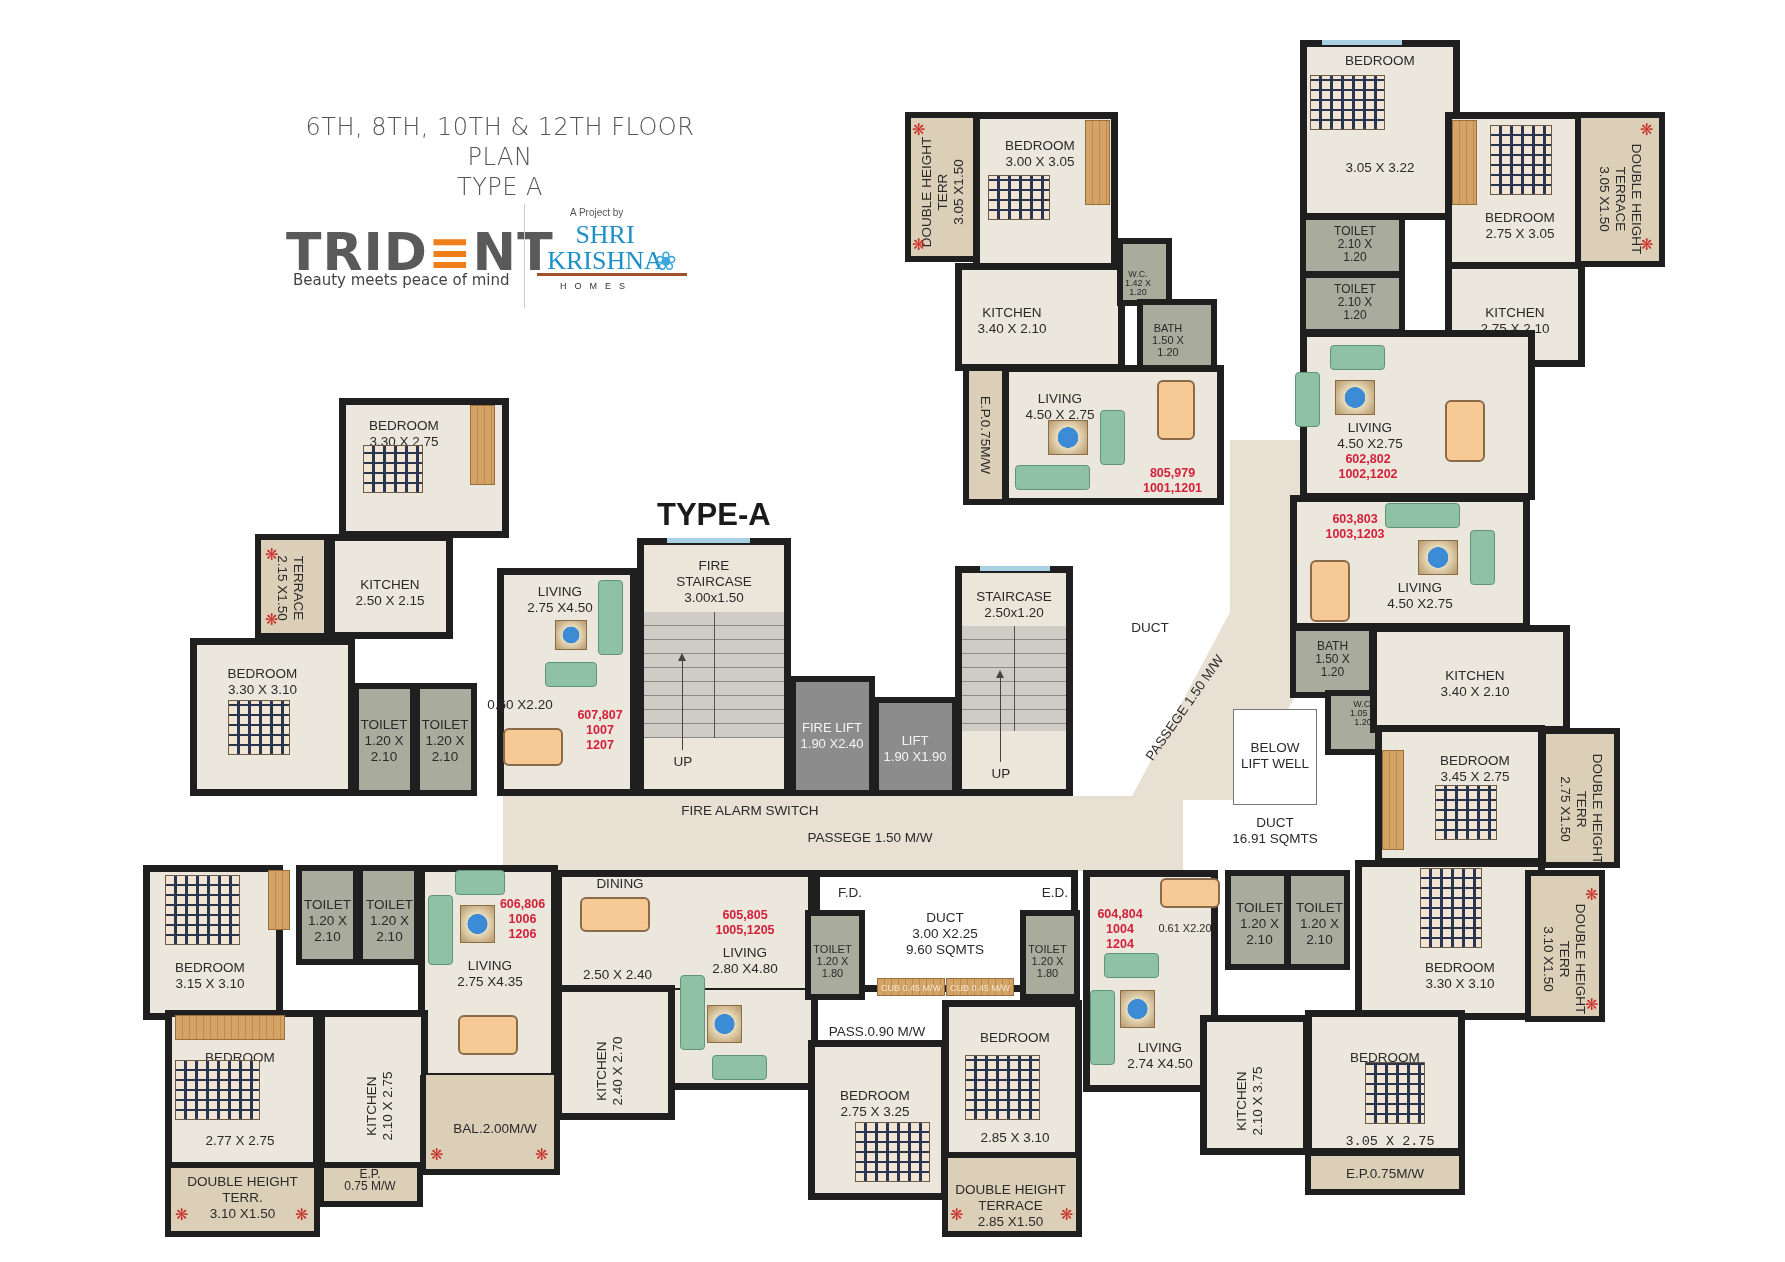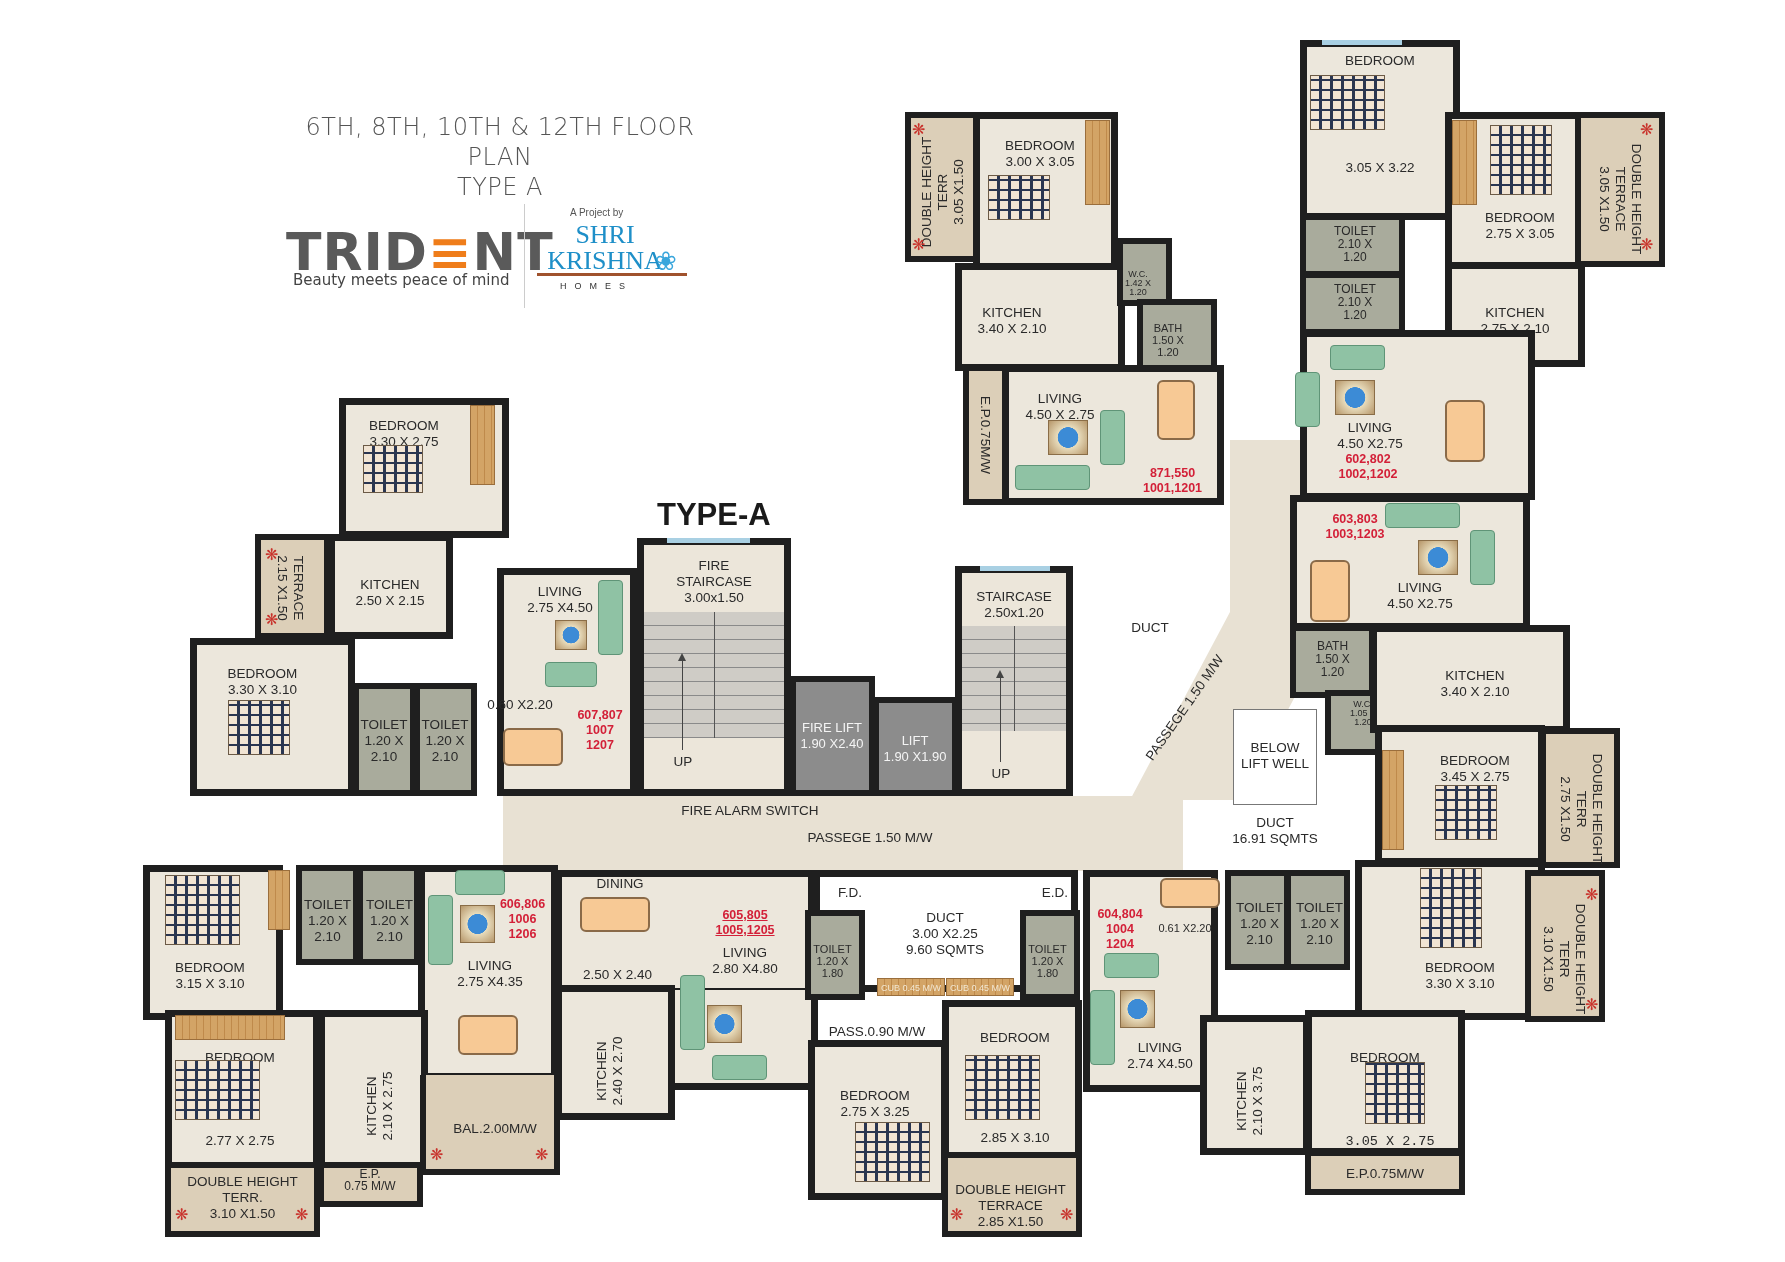--- a/index.html
+++ b/index.html
@@ -191,21 +191,21 @@
 1.20</div>
 <div class="room terr" style="left:963px; top:365px; width:45px; height:140px;"></div>
 <div class="lbl vert" style="left:935px; top:427px; width:100px;">E.P.0.75M/W</div>
 <div class="room" style="left:1002px; top:365px; width:222px; height:140px;"></div>
 <div class="lbl" style="left:1010px; top:391px; width:100px;">LIVING
 4.50 X 2.75</div>
 <div class="rug" style="left:1048px; top:420px; width:40px; height:35px;"></div>
 <div class="sofa" style="left:1015px; top:465px; width:75px; height:25px;"></div>
 <div class="sofa" style="left:1100px; top:410px; width:25px; height:55px;"></div>
 <div class="table" style="left:1157px; top:380px; width:38px; height:60px;"></div>
-<div class="unit-no" style="left:1125px; top:466px; width:95px;">871,550
+<div class="unit-no" style="left:1125px; top:466px; width:95px;">805,979
 1001,1201</div>
 
 <div class="room" style="left:1300px; top:40px; width:160px; height:180px;"></div>
 <div class="lbl" style="left:1320px; top:53px; width:120px;">BEDROOM</div>
 <div class="bed" style="left:1310px; top:75px; width:75px; height:55px;"></div>
 <div class="lbl" style="left:1325px; top:160px; width:110px;">3.05 X 3.22</div>
 <div class="window" style="left:1322px; top:40px; width:80px; height:5px;"></div>
 <div class="room" style="left:1445px; top:112px; width:140px; height:158px;"></div>
 <div class="lbl" style="left:1475px; top:210px; width:90px;">BEDROOM
 2.75 X 3.05</div>
@@ -300,21 +300,21 @@
 <div class="lbl" style="left:1340px; top:1050px; width:90px;">BEDROOM</div>
 <div class="bed" style="left:1365px; top:1062px; width:60px; height:62px;"></div>
 <div class="lbl" style="left:1340px; top:1134px; width:100px;font-family:Liberation Mono, monospace;">3.05 X 2.75</div>
 <div class="room terr" style="left:1305px; top:1150px; width:160px; height:45px;"></div>
 <div class="lbl" style="left:1330px; top:1166px; width:110px;">E.P.0.75M/W</div>
 
 <div class="room" style="left:555px; top:870px; width:260px; height:125px;"></div>
 <div class="lbl" style="left:585px; top:876px; width:70px;">DINING</div>
 <div class="table" style="left:580px; top:897px; width:70px; height:35px;"></div>
 <div class="lbl" style="left:575px; top:967px; width:85px;">2.50 X 2.40</div>
-<div class="unit-no" style="left:695px; top:908px; width:100px;text-decoration:underline;">605,805
+<div class="unit-no" style="left:695px; top:908px; width:100px;">605,805
 1005,1205</div>
 <div class="lbl" style="left:695px; top:945px; width:100px;">LIVING
 2.80 X4.80</div>
 <div class="room" style="left:668px; top:990px; width:150px; height:100px; border-top:none;"></div>
 <div class="sofa" style="left:680px; top:975px; width:25px; height:75px;"></div>
 <div class="rug" style="left:707px; top:1005px; width:35px; height:38px;"></div>
 <div class="sofa" style="left:712px; top:1055px; width:55px; height:25px;"></div>
 <div class="room" style="left:555px; top:985px; width:120px; height:135px;"></div>
 <div class="lbl vert-ccw" style="left:560px; top:1055px; width:100px;">KITCHEN
 2.40 X 2.70</div>

